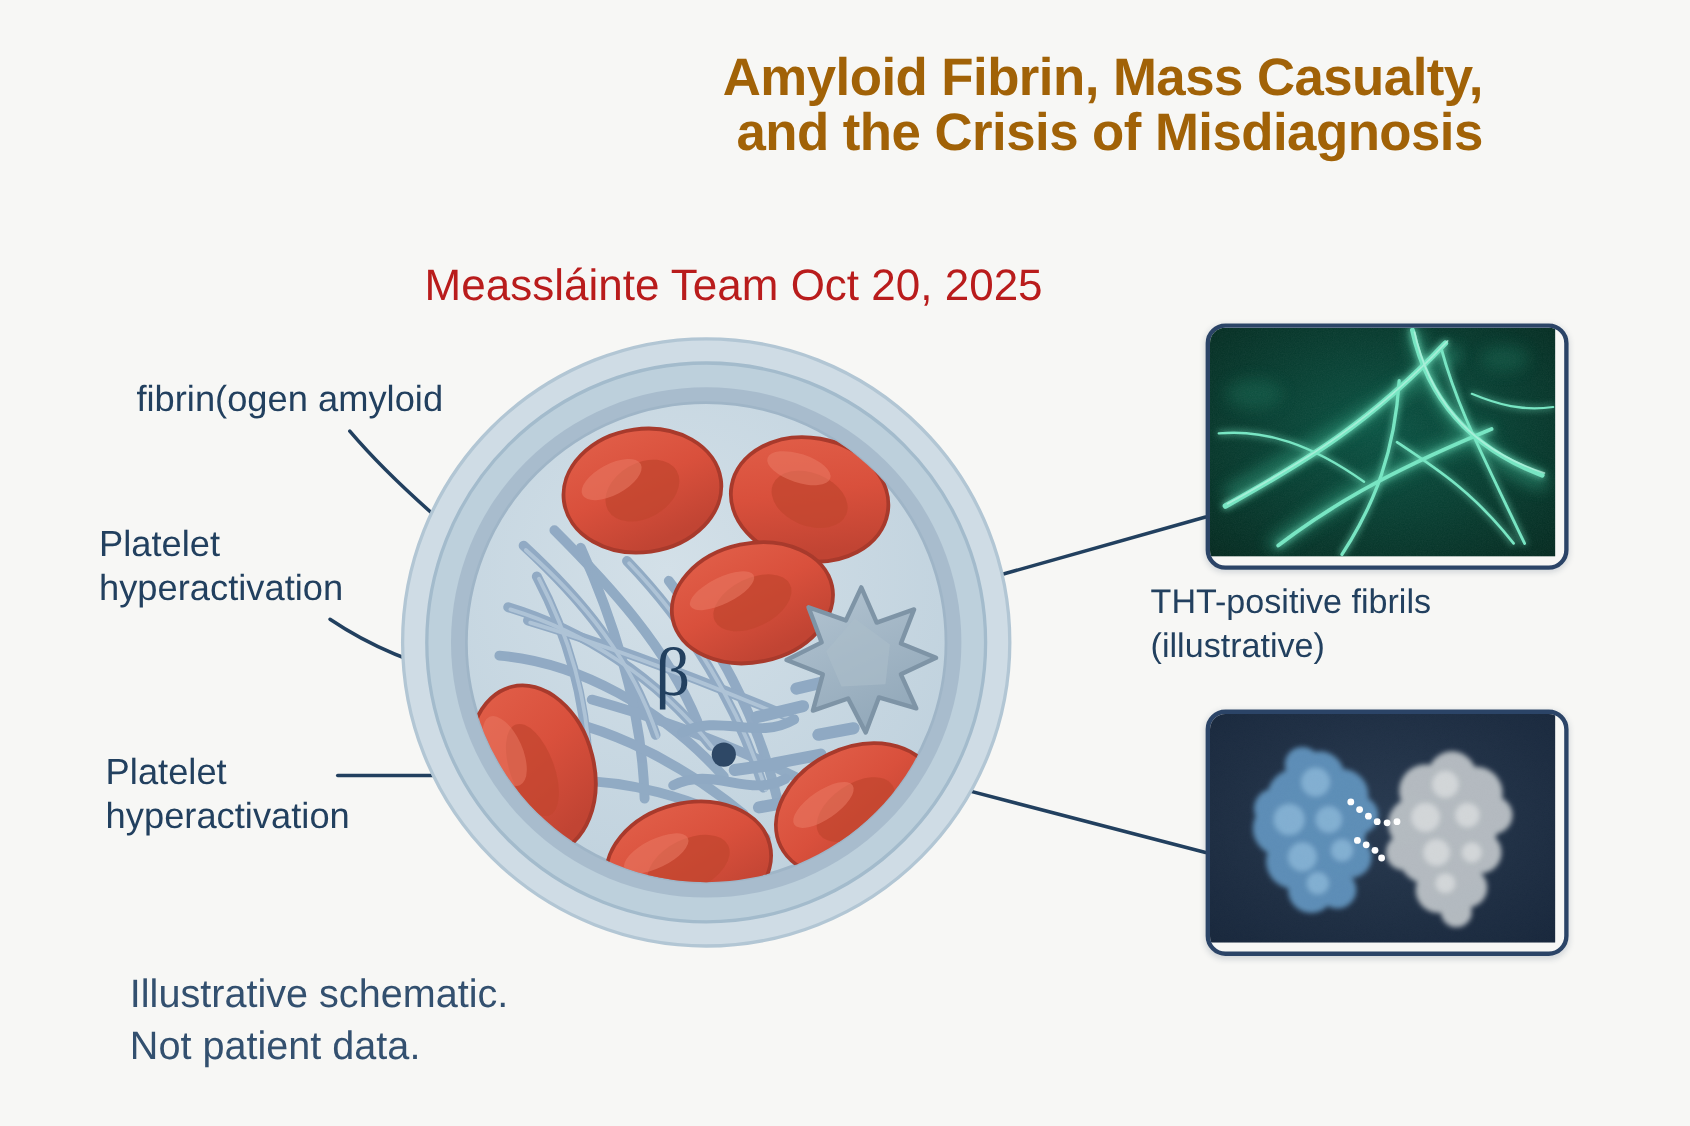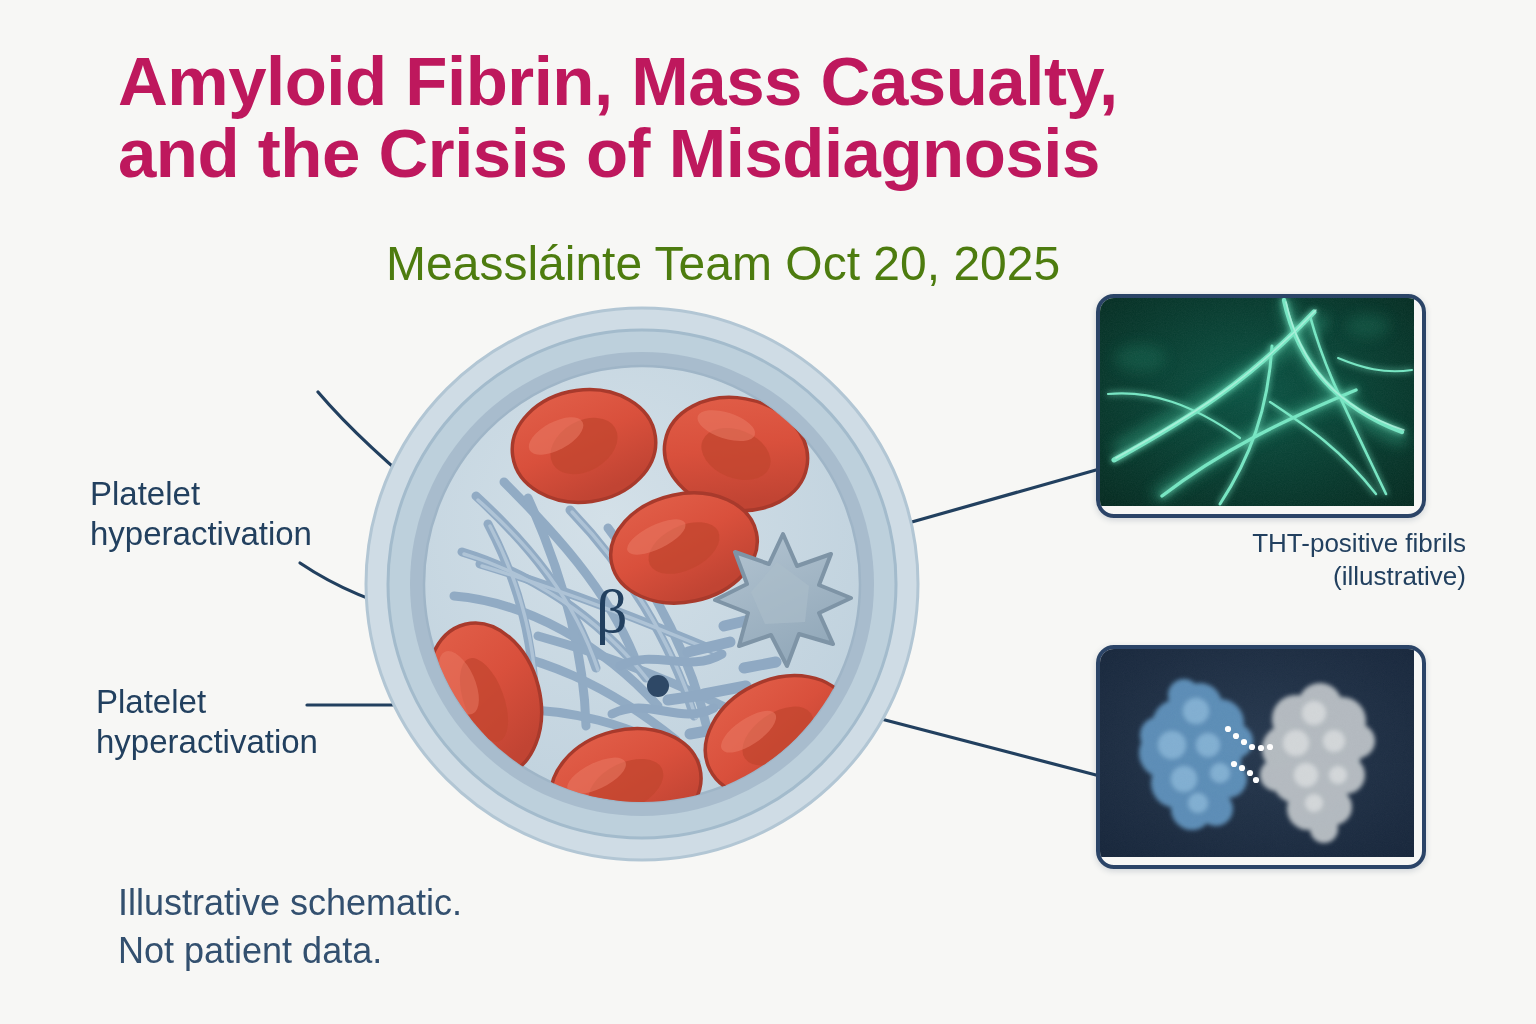--- a/index.html
+++ b/index.html
@@ -10,47 +10,48 @@
     color:#2c4a6e;
     overflow:hidden;
     position:relative;
   }
   #stage{position:absolute;inset:0;width:1536px;height:1024px;}
   .abs{position:absolute;}
 
   
   #title{
     left:118px;top:46px;width:1230px;
-    font-size:69px;font-weight:bold;line-height:1.04;
+    font-size:48px;font-weight:bold;line-height:1.04;
     letter-spacing:-0.5px;
-    color:#be185d;
+    color:#a16207;
     white-space:pre-line;
+    text-align:right;
   }
   #subtitle{
     left:386px;top:238px;
-    font-size:48px;font-weight:400;line-height:1.1;
-    color:#4d7c0f;
+    font-size:40px;font-weight:400;line-height:1.1;
+    color:#b91c1c;
   }
 
   
   .annot{
     font-size:33px;line-height:1.22;font-weight:400;
     color:#22405f;white-space:pre-line;
   }
   #annot-fibrin{left:124px;top:343px;}
   #annot-platelet-1{left:90px;top:474px;text-align:left;}
   #annot-platelet-2{left:96px;top:682px;text-align:left;}
   #footnote{
     left:118px;top:879px;
     font-size:36px;line-height:1.33;color:#33506f;white-space:pre-line;
   }
 
   
   .caption{
-    font-size:26px;line-height:1.28;text-align:right;color:#22405f;
+    font-size:31px;line-height:1.28;text-align:left;color:#22405f;
     white-space:pre-line;width:420px;
   }
   #cap-top{left:1046px;top:527px;}
   #cap-bottom{left:1030px;top:877px;width:460px;}
 
   
   .panel{
     border-radius:18px;
     border:4px solid #2b4467;
     overflow:hidden;
@@ -79,20 +80,21 @@
       <path d="M300,563 C340,590 382,606 426,616"></path>
 
       <path d="M307,705 L420,705"></path>
 
       <path d="M848,540 L1096,470"></path>
 
       <path d="M862,714 L1096,775"></path>
     </g>
   </svg>
 
+  <div class="abs annot" id="annot-fibrin">fibrin(ogen amyloid</div>
   <div class="abs annot" id="annot-platelet-1">Platelet
 hyperactivation</div>
   <div class="abs annot" id="annot-platelet-2">Platelet
 hyperactivation</div>
   <div class="abs" id="footnote">Illustrative schematic.
 Not patient data.</div>
 
   <svg class="abs" style="left:358px;top:296px;" width="568" height="576" viewBox="0 0 568 576">
     <defs>
       <radialGradient id="lumenG" cx="42%" cy="35%" r="72%">

